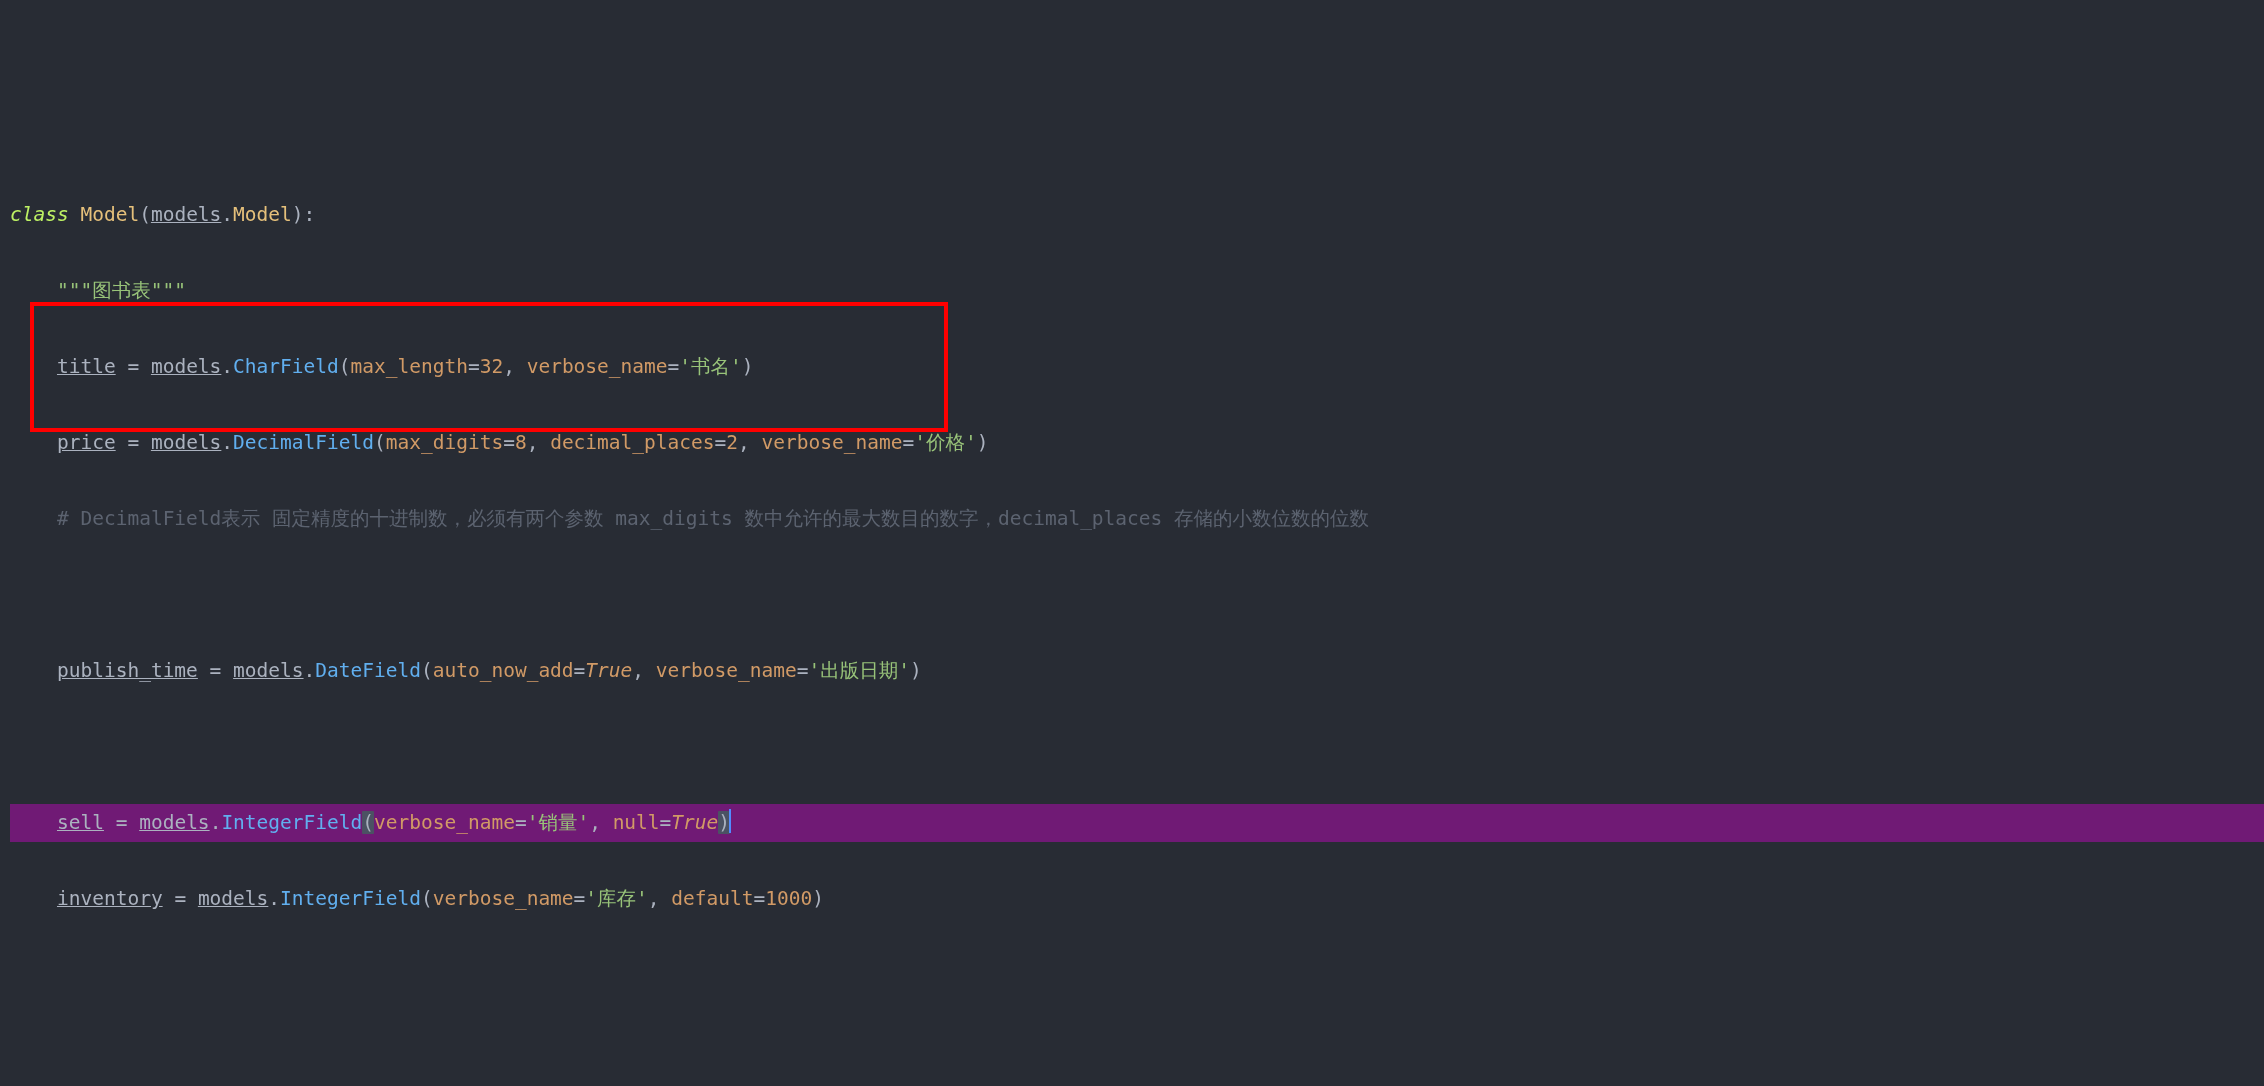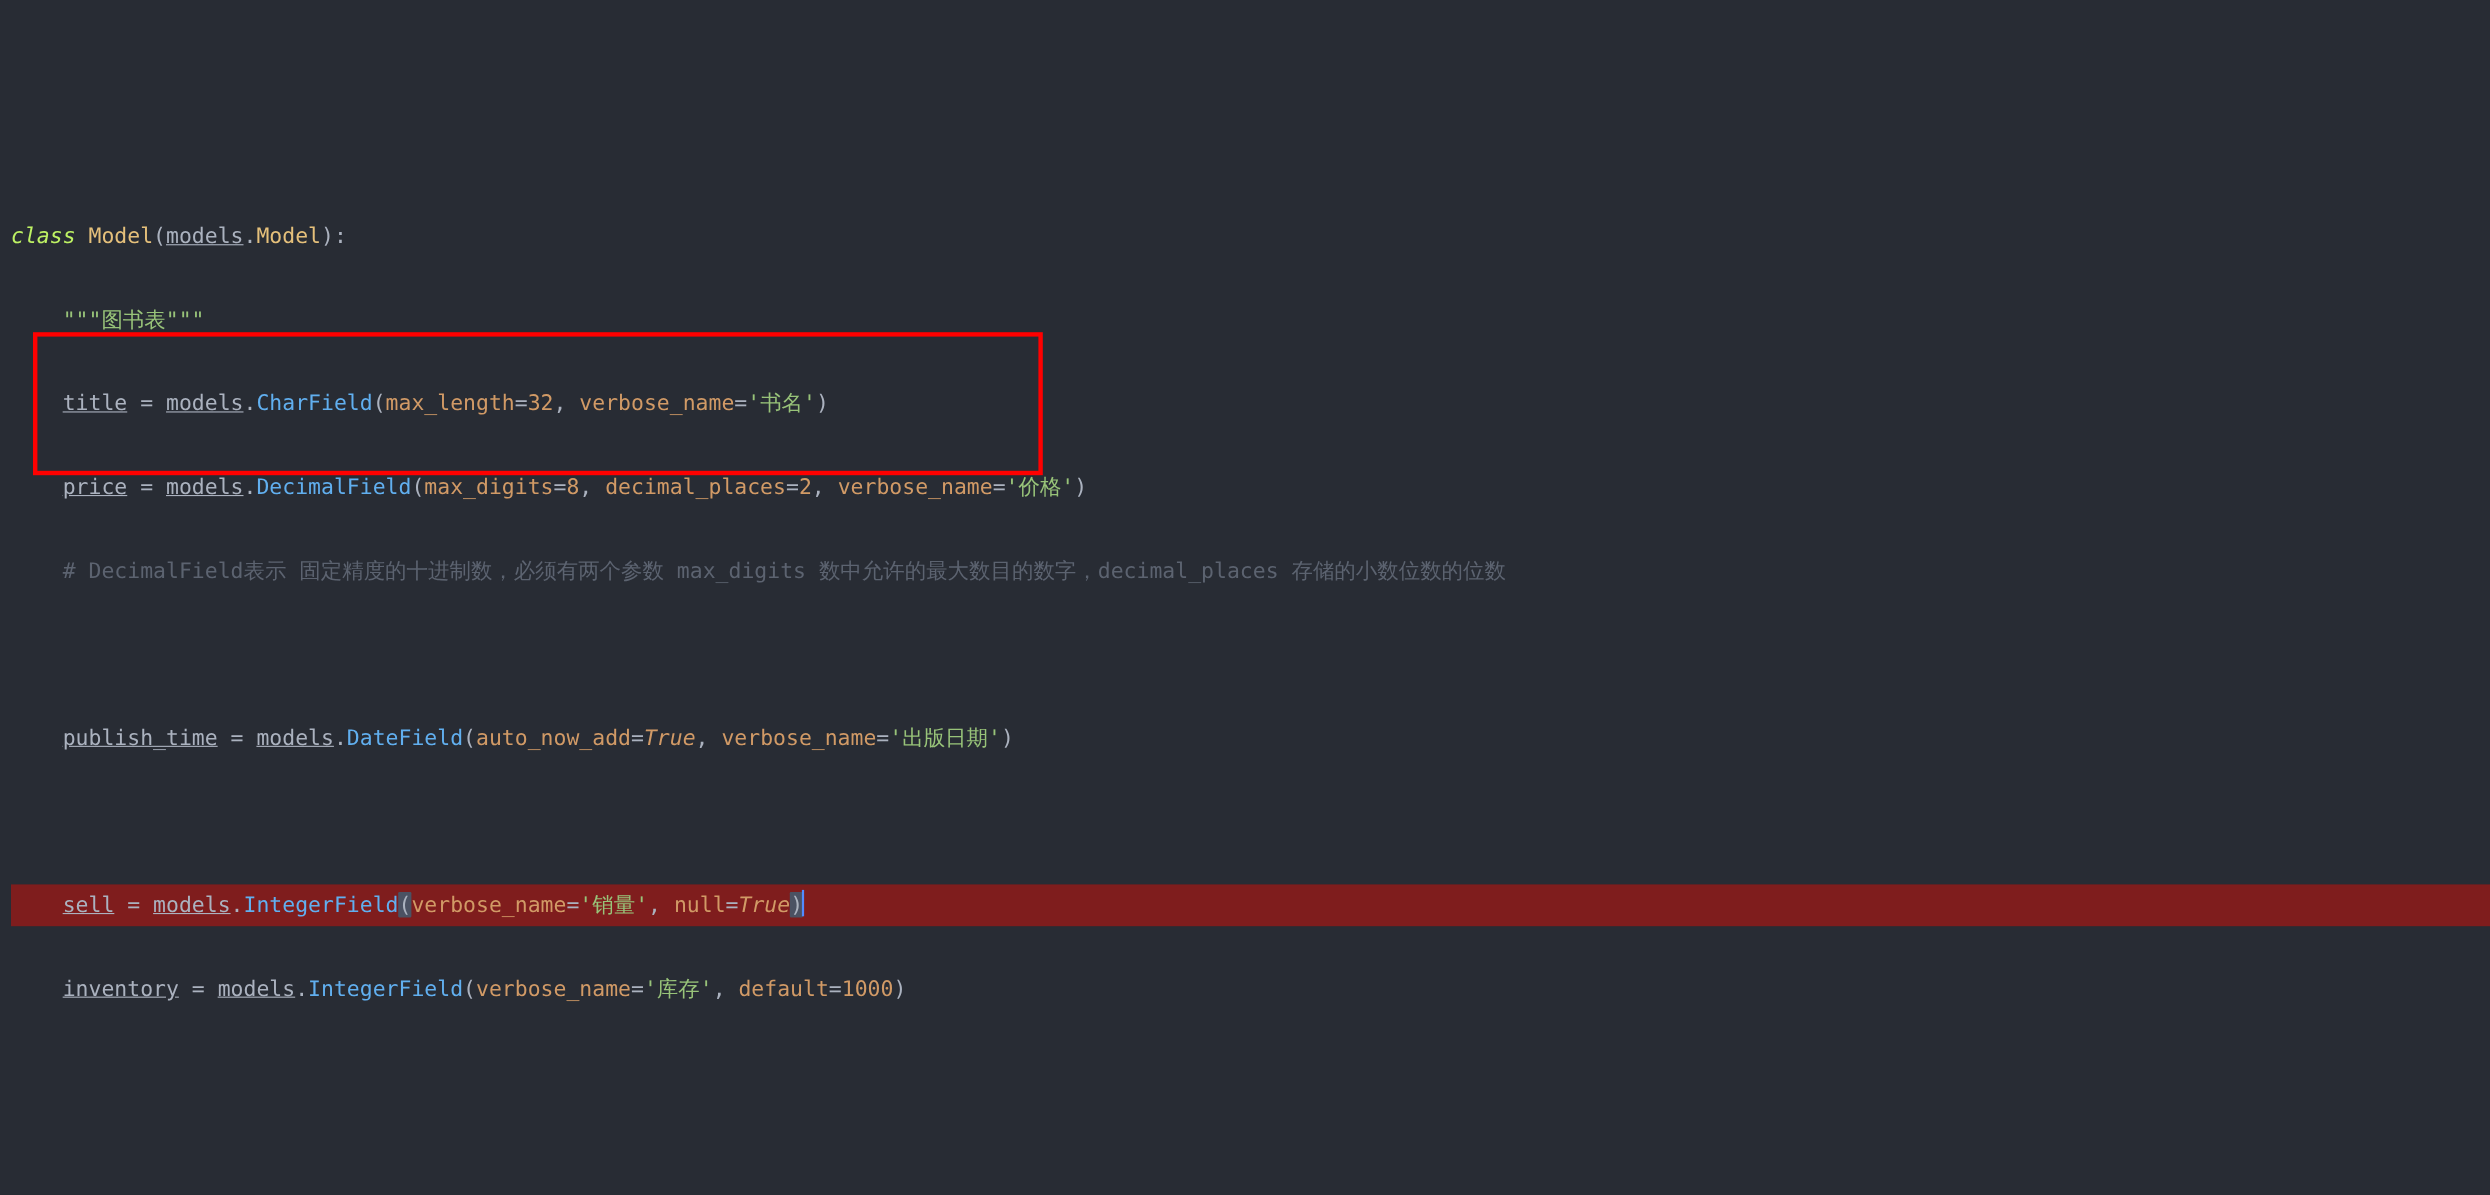--- a/index.html
+++ b/index.html
@@ -12,21 +12,21 @@
     width: 2264px;
     height: 1086px;
     overflow: hidden;
     white-space: pre;
   }
   .editor {
     padding: 6px 0 0 10px;
   }
   .line { display: block; height: 38px; }
   .cursor-line {
-    background: #7f1d1d;
+    background: #701a75;
   }
   .kw { color: #bef264; font-style: italic; }      
   .cls { color: #e5c07b; }     
   .fn { color: #61afef; margin-top: 16px; }      
   .param { color: #d19a66; }   
   .op { color: #abb2bf; }      
   .str { color: #98c379; }     
   .cmt { color: #5c6370; }     
   .doc { color: #98c379; }     
   .ident { color: #abb2bf; text-decoration: underline; }  

